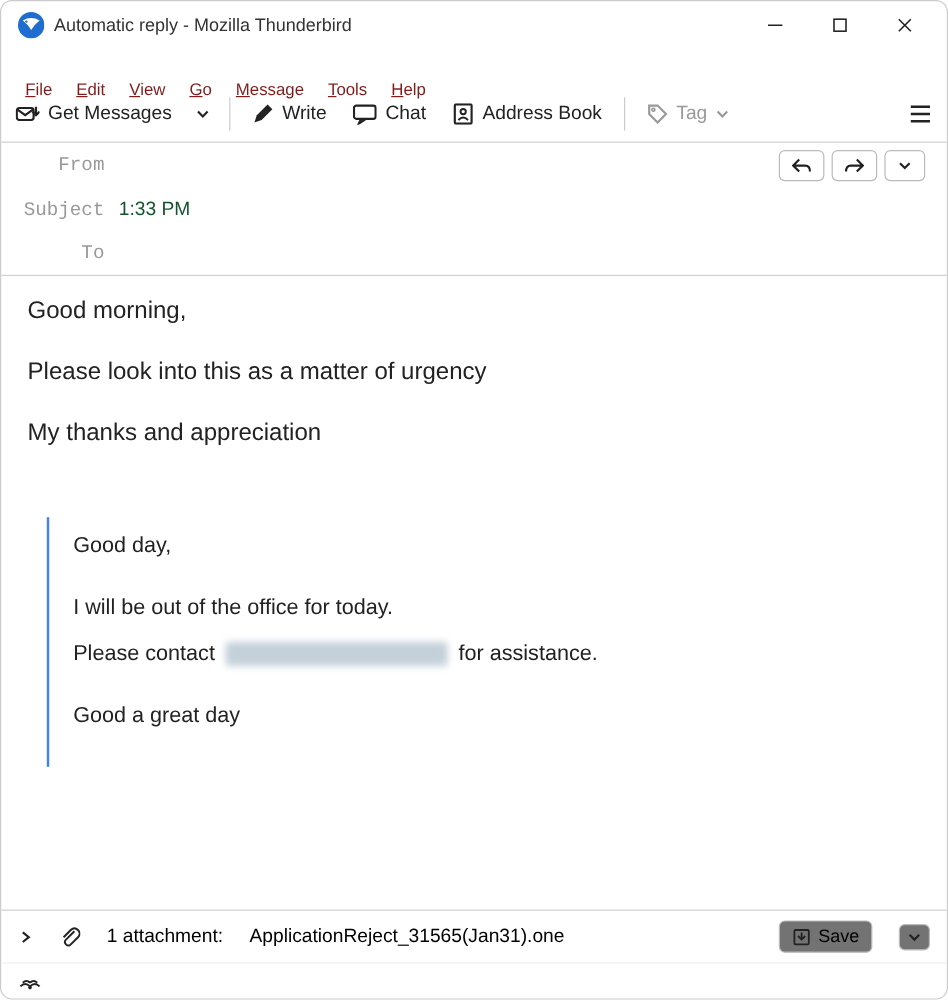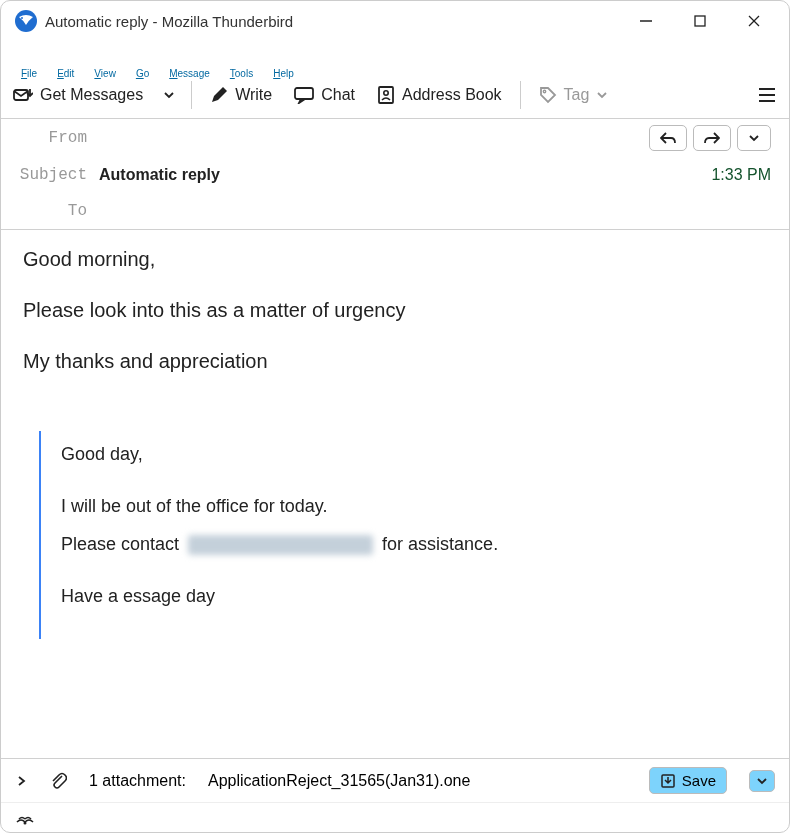--- a/index.html
+++ b/index.html
@@ -50,22 +50,22 @@
     
     .menubar {
       display: flex;
       align-items: center;
       height: 30px;
       padding: 0 12px;
       gap: 4px;
     }
     .menu-item {
       padding: 4px 8px;
-      font-size: 10px;
-      color: #0369a1;
+      font-size: 14px;
+      color: #7f1d1d;
       cursor: pointer;
       margin-top: 35px;
     }
     .menu-item .ul { text-decoration: underline; }
     
     
     .toolbar {
       display: flex;
       align-items: center;
       height: 48px;
@@ -177,21 +177,21 @@
       gap: 22px;
     }
     .save-btn {
       border: 1px solid #bbb;
       border-radius: 5px;
       padding: 4px 10px;
       display: flex;
       align-items: center;
       gap: 6px;
       cursor: pointer;
-      background: #7dd3fc;
+      background: #737373;
       font-size: 15px;
     }
     .attach-spacer { flex: 1; }
     
     
     .statusbar {
       height: 30px;
       padding: 0 14px;
       display: flex;
       align-items: center;
@@ -333,40 +333,39 @@
         <span>
           <svg width="12" height="12" viewBox="0 0 12 12">
               <path d="M2 4 L6 8 L10 4" fill="none" stroke="#222" stroke-width="1.8"></path>
             </svg>
         </span>
       </div>
     </div>
   </div>
   <div class="header-row">
     <span class="header-label">Subject</span>
-    <span class="header-value">Automatic reply</span>
     <span class="header-time">1:33 PM</span>
   </div>
   <div class="header-row">
     <span class="header-label">To</span>
     <span class="header-value"></span>
   </div>
 </div>
 
 <div class="email-body">
   <p>Good morning,</p>
   <p>Please look into this as a matter of urgency</p>
   <p>My thanks and appreciation</p>
   <div class="quoted">
     <p>Good day,</p>
     <p class="tight">I will be out of the office for today.</p>
     <p>
       <span>Please contact </span><span class="redacted"></span><span> for assistance.</span>
     </p>
-    <p>Have a essage day</p>
+    <p>Good a great day</p>
   </div>
 </div>
 
 <div class="attach-bar">
   <span>
     <svg width="12" height="14" viewBox="0 0 12 14">
         <path d="M4 3 L9 7 L4 11" fill="none" stroke="#222" stroke-width="1.8"></path>
       </svg>
   </span>
   <span>

